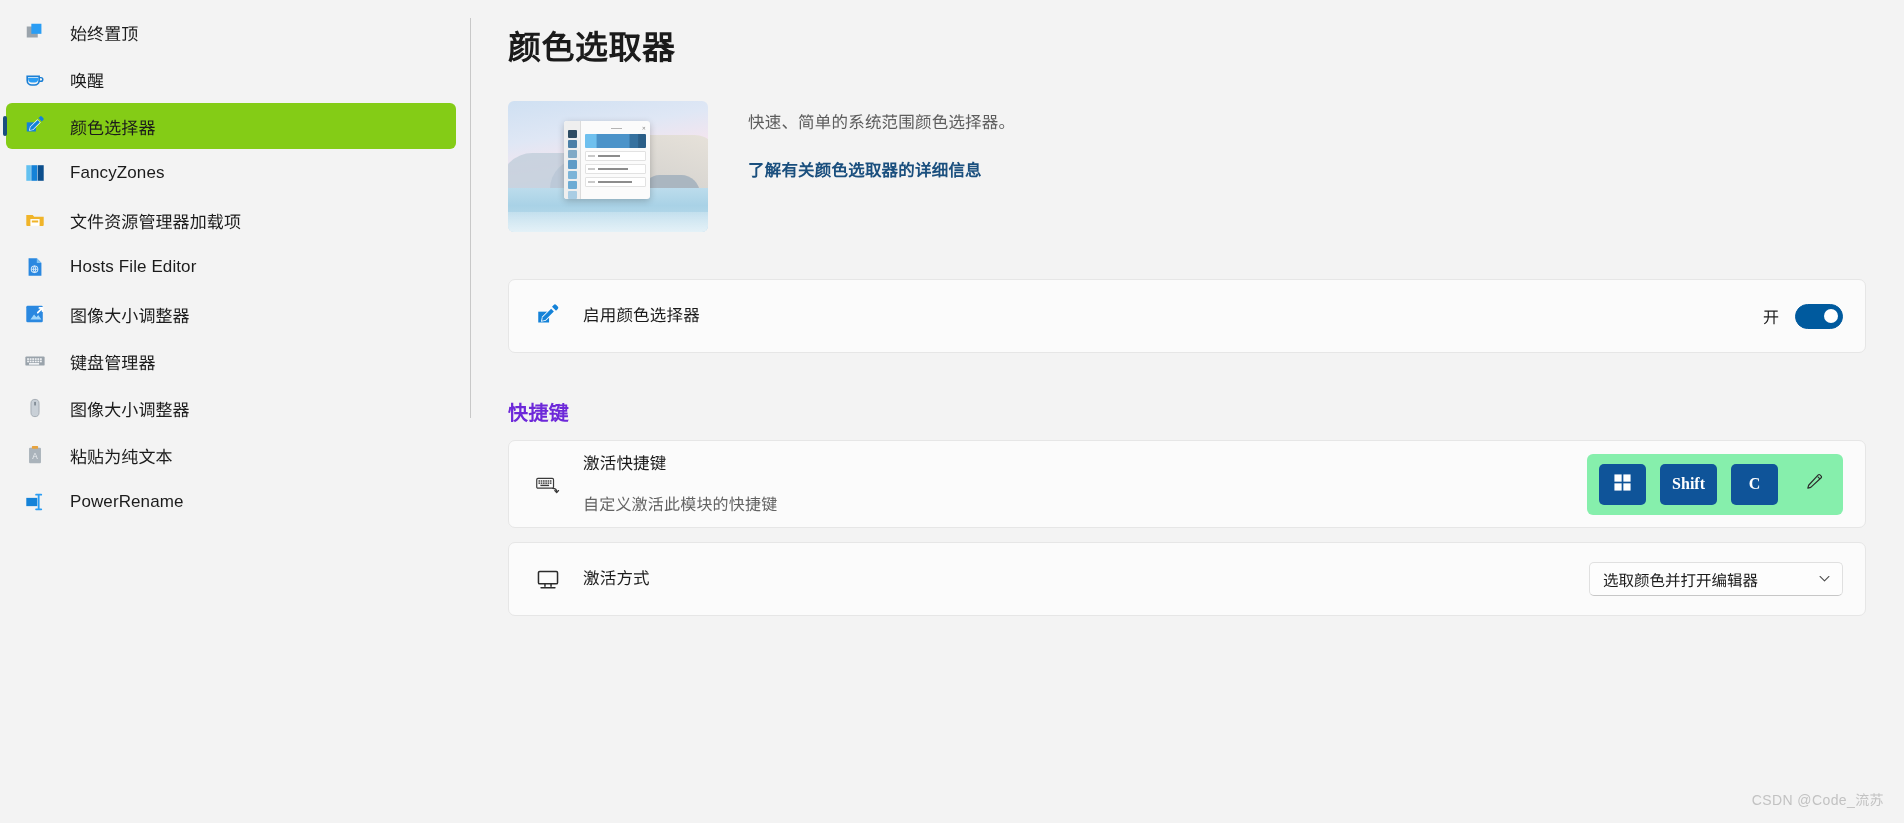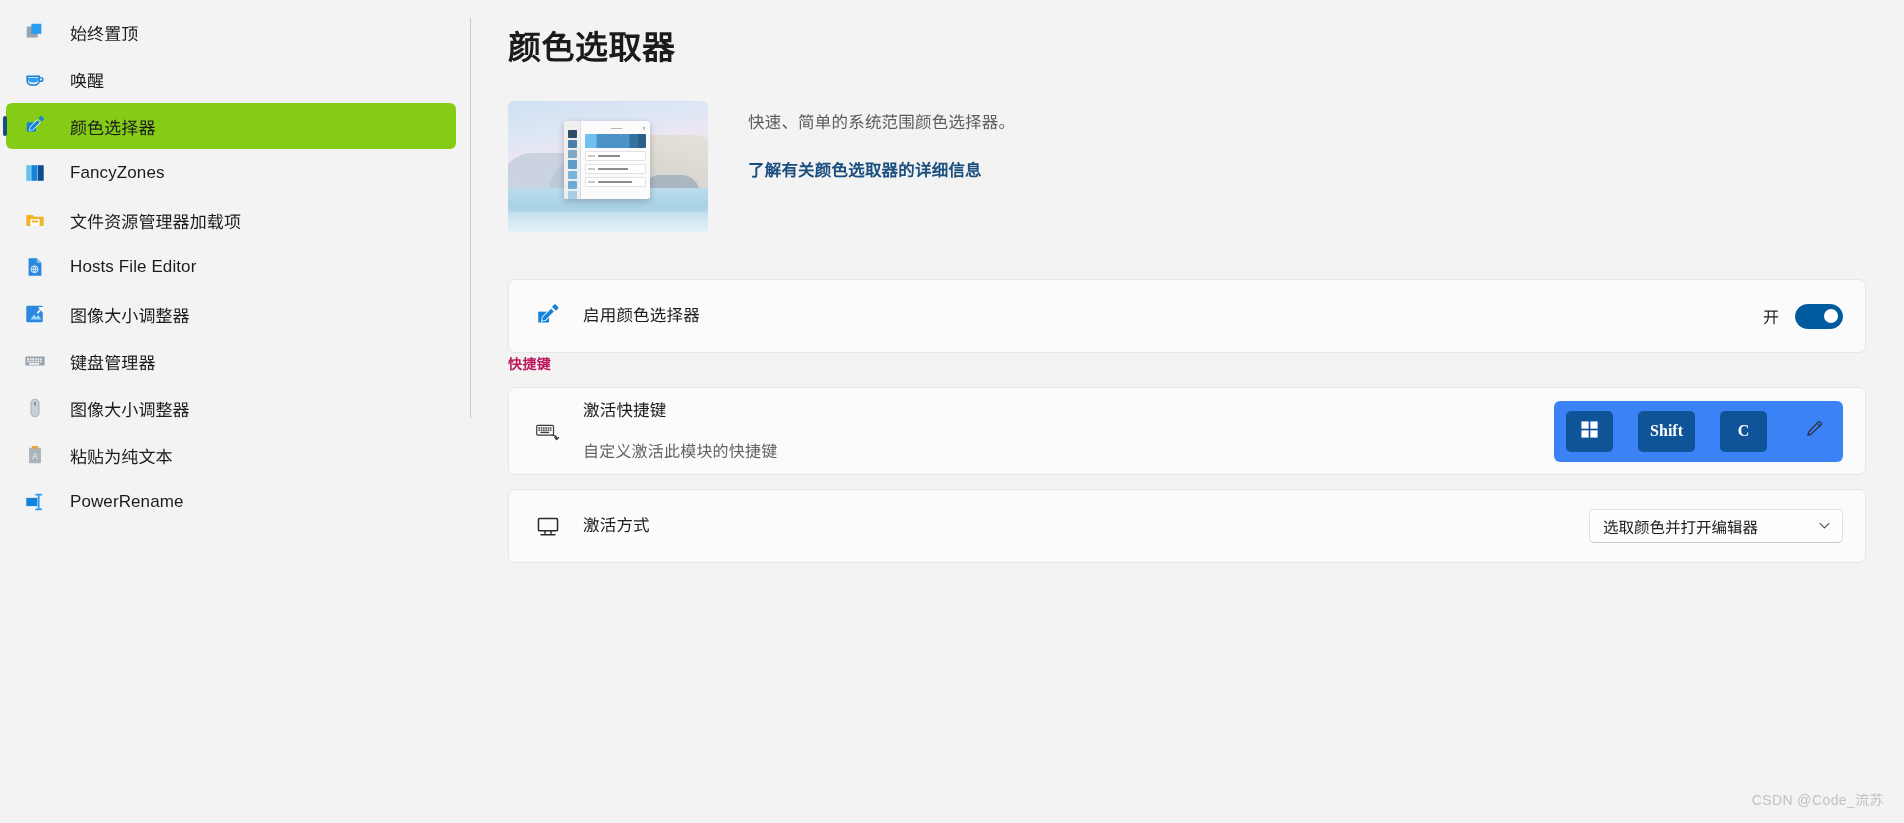--- a/index.html
+++ b/index.html
@@ -278,34 +278,35 @@
     position: absolute;
     right: 4px; top: 50%;
     transform: translateY(-50%);
     width: 14px; height: 14px;
     border-radius: 50%;
     background: #fff;
   }
 
   
   .section-heading {
-    font-size: 14px;
+    font-size: 20px;
     font-weight: 700;
-    color: #be185d;
+    color: #6d28d9;
+    margin-top: 44px;
     letter-spacing: 0.4px;
   }
 
   
   .keys-wrap {
-    background: #3b82f6;
+    background: #86efac;
     border-radius: 6px;
     padding: 10px 12px;
     display: flex;
     align-items: center;
-    gap: 25px;
+    gap: 14px;
   }
   .key {
     min-width: 47px;
     height: 41px;
     border-radius: 5px;
     background: #0f5499;
     color: #fff;
     font-size: 16px;
     font-weight: 600;
     display: flex;

